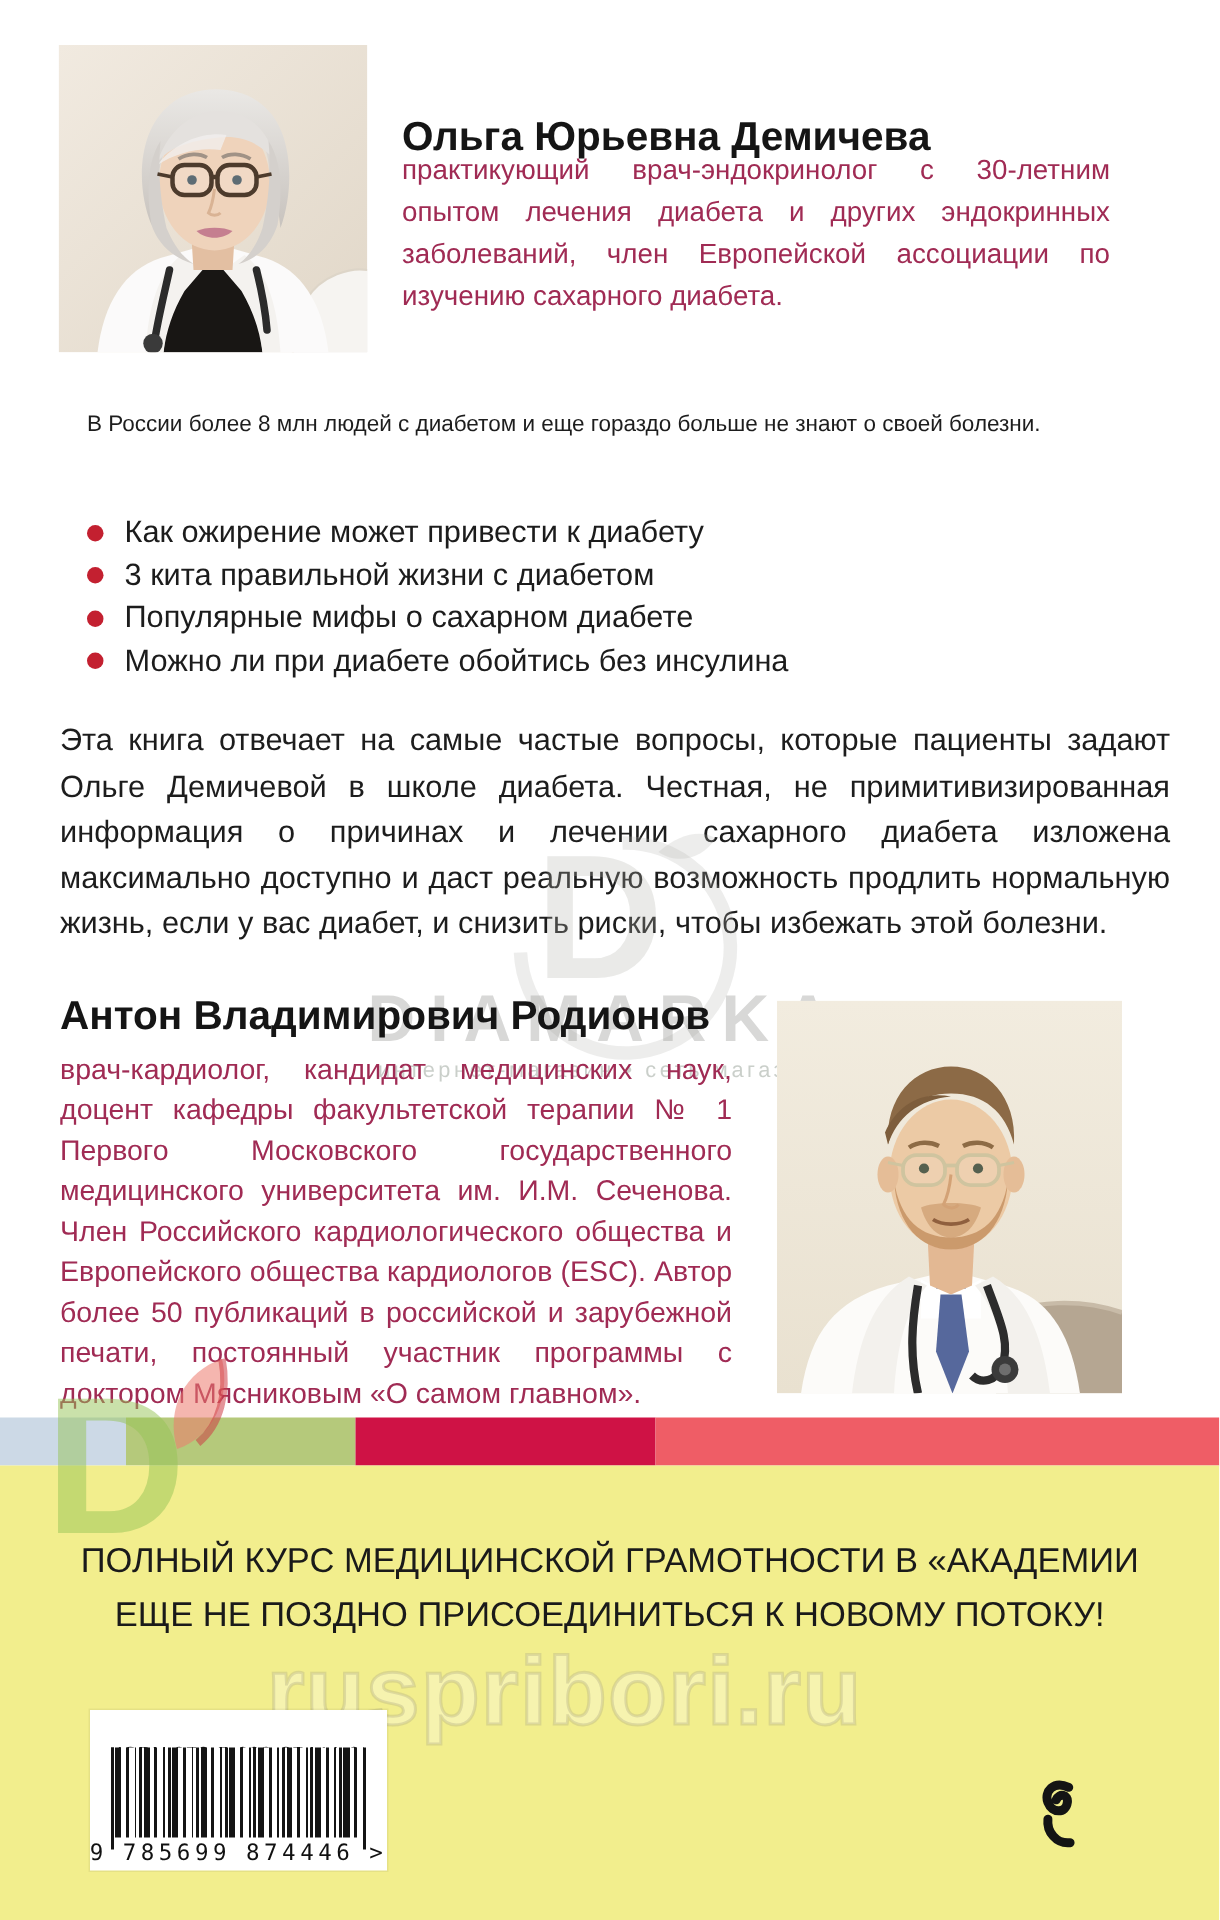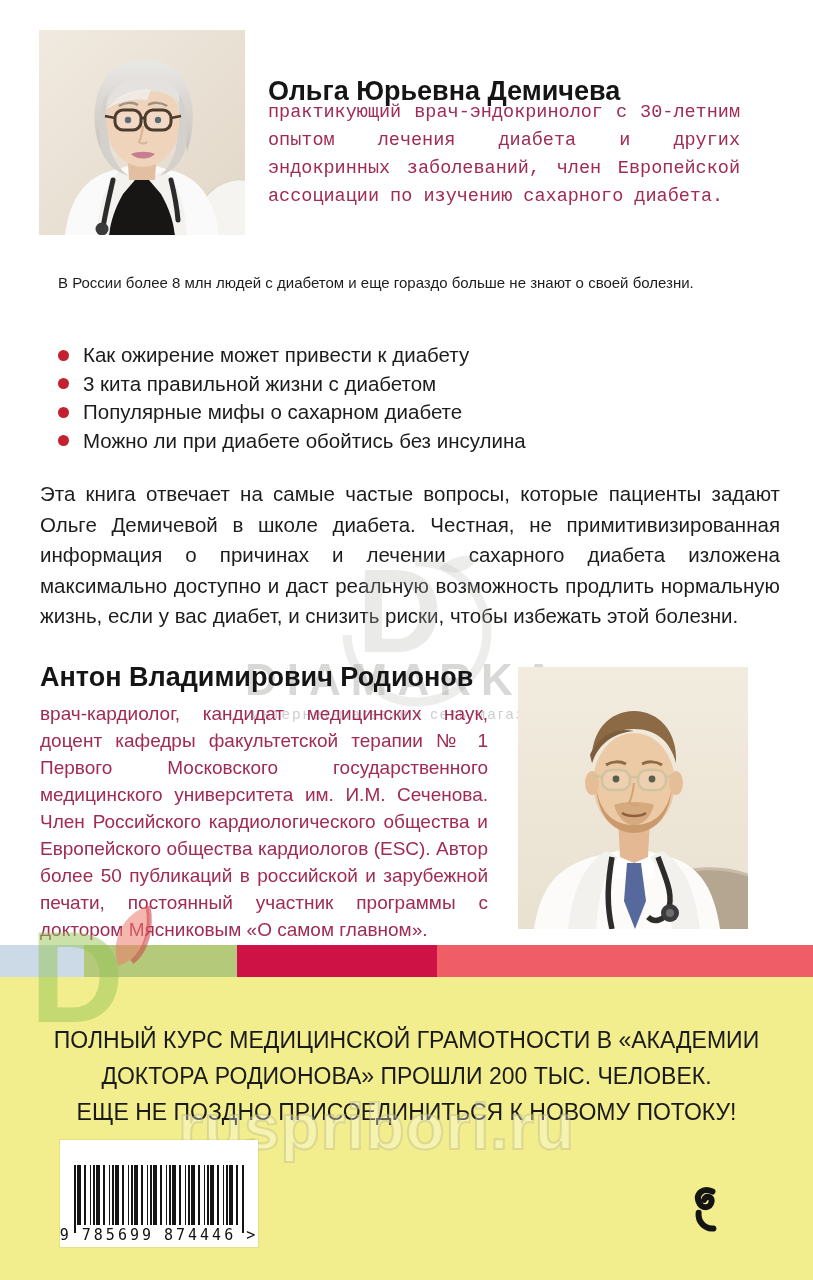--- a/index.html
+++ b/index.html
@@ -8,21 +8,21 @@
     background:#ffffff;overflow:hidden;
     font-family:"Liberation Sans", sans-serif;color:#1d1d1d;
   }
   .abs{position:absolute;}
   
   .photo{position:absolute;overflow:hidden;}
   .photo svg{display:block;width:100%;height:100%;}
   
   .author-name{font-weight:bold;font-size:27px;color:#151515;letter-spacing:0;}
   .bio{color:#a02b54;text-align:justify;}
-  #bio1{left:268px;top:99px;width:472px;font-size:18.5px;line-height:28px;font-family:Liberation Mono, monospace;}
+  #bio1{left:268px;top:99px;width:472px;font-size:18.5px;line-height:28px;}
   #bio2{left:40px;top:700px;width:448px;font-size:19px;line-height:27px;}
   
   .para{color:#1d1d1d;text-align:justify;}
   #para1{left:40px;top:266px;width:740px;font-size:15px;line-height:33px;text-indent:18px;}
   #para2{left:40px;top:479px;width:740px;font-size:20.5px;line-height:30.5px;}
   
   #bullets{left:58px;top:344px;width:700px;}
   .bullet-item{display:flex;align-items:center;margin-bottom:7px;font-size:20.5px;line-height:21.5px;color:#1c1c1c;}
   .bullet-dot{flex:0 0 auto;width:11px;height:11px;border-radius:50%;background:#c32030;margin-right:14px;margin-top:1px;}
   
@@ -192,21 +192,20 @@
   <div class="abs" id="yellow"></div>
 
   <svg class="abs wm" id="wm-d-left" viewBox="0 0 230 145">
     <text x="30" y="122" font-size="130" font-weight="bold" font-family="Liberation Sans, sans-serif" fill="rgba(150,196,85,0.5)">D</text>
     <path d="M118,66 C110,38 124,14 148,6 C154,32 142,58 118,66 Z" fill="rgba(236,122,110,0.55)"></path>
     <path d="M148,6 C152,28 147,50 132,62" stroke="rgba(205,60,70,0.55)" stroke-width="5" fill="none"></path>
   </svg>
 
   <div class="abs" id="banner">
     <div class="banner-line">ПОЛНЫЙ КУРС МЕДИЦИНСКОЙ ГРАМОТНОСТИ В «АКАДЕМИИ</div>
-    <div class="banner-line">ДОКТОРА РОДИОНОВА» ПРОШЛИ 200 ТЫС. ЧЕЛОВЕК.</div>
     <div class="banner-line">ЕЩЕ НЕ ПОЗДНО ПРИСОЕДИНИТЬСЯ К НОВОМУ ПОТОКУ!</div>
   </div>
 
   <div class="abs wm" id="wm-rus">ruspribori.ru</div>
 
   <div class="abs" id="barcode-box">
     <div id="isbn">ISBN 978-5-699-87444-6</div>
     <div id="bars"></div>
     <div id="digits">
       <span>9</span>

